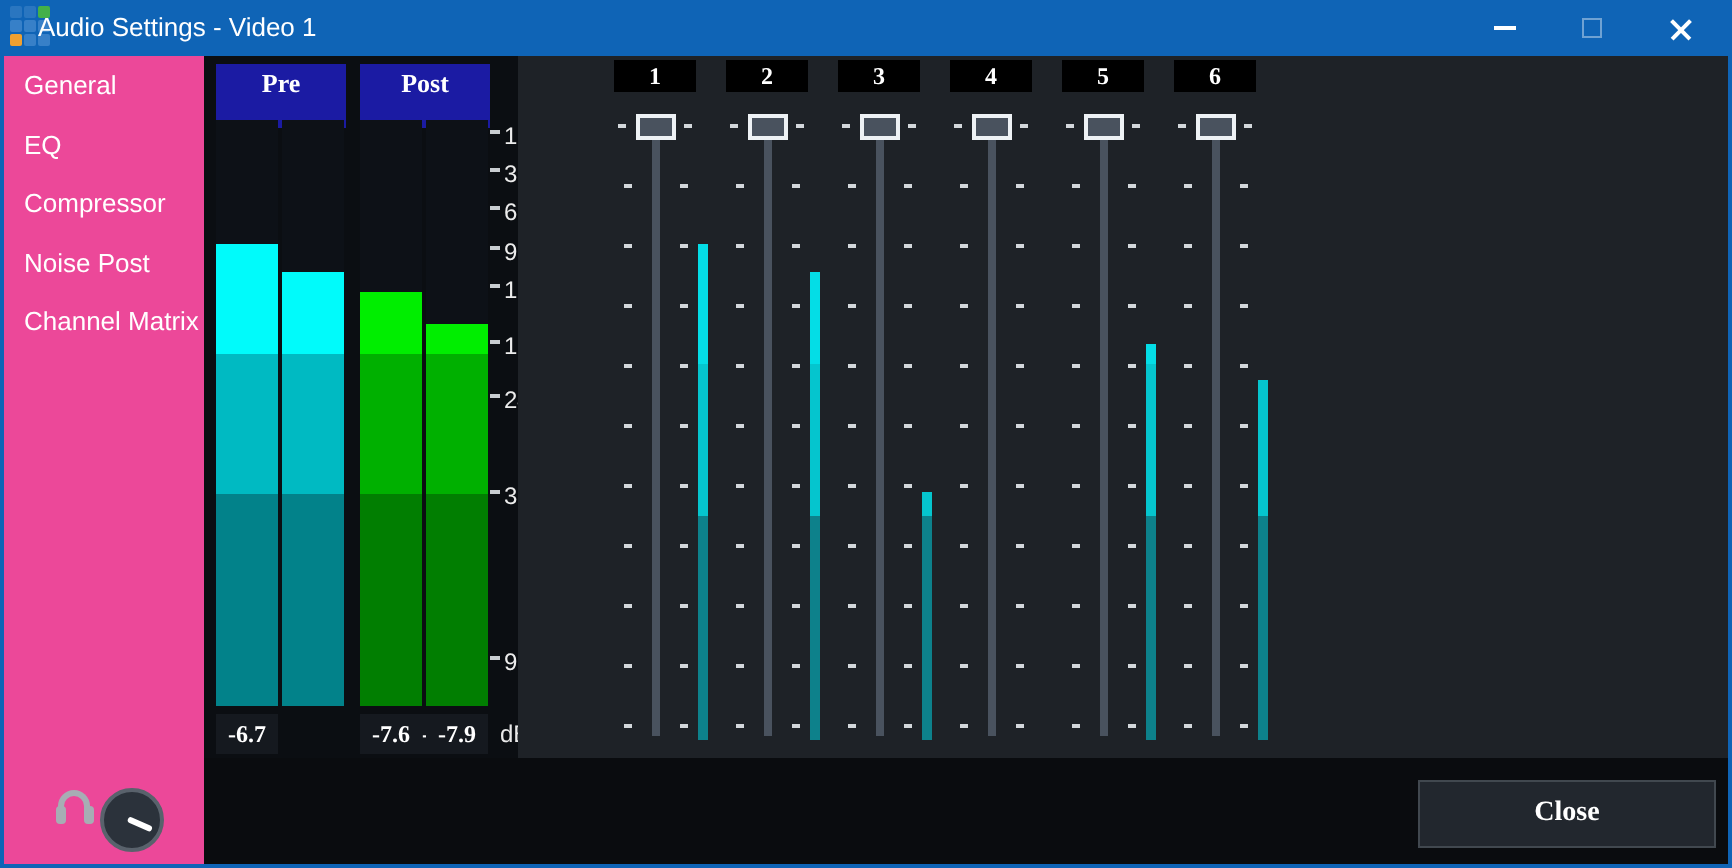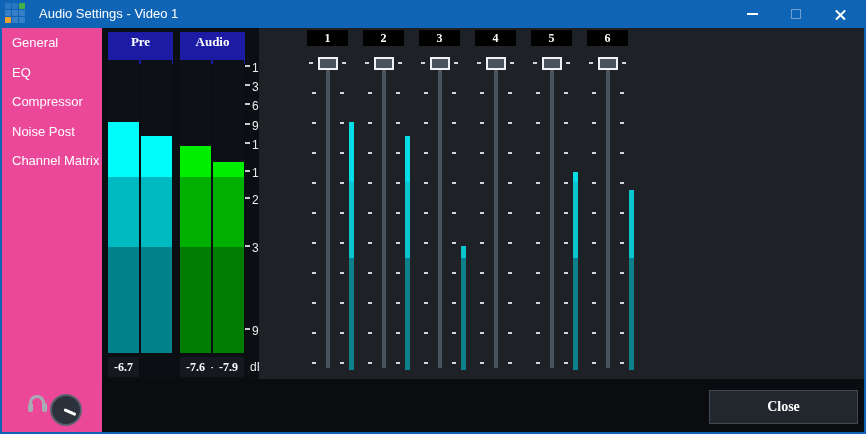--- a/index.html
+++ b/index.html
@@ -9,21 +9,21 @@
     background:#0b0e12;
     border-left:2px solid #0f64b6; border-right:2px solid #0f64b6; border-bottom:2px solid #0f64b6;
     font-family:"Liberation Sans", sans-serif;
     overflow:hidden;
   }
   
   .titlebar { position:absolute; top:0; left:-2px; width:866px; height:28px; background:#0f64b6; }
   .app-icon { position:absolute; left:5px; top:3px; width:22px; height:22px; display:grid;
               grid-template-columns:repeat(3,6px); grid-template-rows:repeat(3,6px); gap:1px; }
   .app-icon span { width:6px; height:6px; border-radius:1px; }
-  .win-title { position:absolute; left:39px; top:0; height:28px; line-height:28px;
+  .win-title { position:absolute; left:19px; top:0; height:28px; line-height:28px;
                color:#fff; font-size:13px; white-space:nowrap; }
   .win-btn { position:absolute; top:0; width:44px; height:28px; display:flex;
              align-items:center; justify-content:center; cursor:default; }
   .glyph-min { width:11px; height:2px; background:#fff; }
   .glyph-max { width:10px; height:10px; border:1px solid rgba(255,255,255,.4); }
   .glyph-close { position:relative; width:13px; height:13px; }
   .glyph-close i { position:absolute; left:0; top:6px; width:13px; height:1.6px; background:#fff; }
   .glyph-close i:first-child { transform:rotate(45deg); }
   .glyph-close i:last-child  { transform:rotate(-45deg); }
   
@@ -119,21 +119,21 @@
           <div class="seg" style="top: 117px; height: 70px; background: rgb(0, 186, 194);"></div>
           <div class="seg" style="top: 187px; height: 106px; background: rgb(2, 130, 138);"></div>
         </div>
         <div class="val-box" style="left: 6px;">-6.7</div>
         <div class="bar-col" style="left: 39px;">
           <div class="seg" style="top: 76px; height: 41px; background: rgb(0, 251, 251);"></div>
           <div class="seg" style="top: 117px; height: 70px; background: rgb(0, 186, 194);"></div>
           <div class="seg" style="top: 187px; height: 106px; background: rgb(2, 130, 138);"></div>
         </div>
         <div class="val-box" style="left: 57px; margin-left: 46px;">-7.1</div>
-        <div class="grp-btn" style="left: 78px; width: 65px;">Audio</div>
+        <div class="grp-btn" style="left: 78px; width: 65px;">Post</div>
         <div class="bar-col" style="left: 78px;">
           <div class="seg" style="top: 86px; height: 31px; background: rgb(0, 238, 0);"></div>
           <div class="seg" style="top: 117px; height: 70px; background: rgb(0, 176, 0);"></div>
           <div class="seg" style="top: 187px; height: 106px; background: rgb(1, 126, 1);"></div>
         </div>
         <div class="val-box" style="left: 78px;">-7.6</div>
         <div class="bar-col" style="left: 111px;">
           <div class="seg" style="top: 102px; height: 15px; background: rgb(0, 238, 0);"></div>
           <div class="seg" style="top: 117px; height: 70px; background: rgb(0, 176, 0);"></div>
           <div class="seg" style="top: 187px; height: 106px; background: rgb(1, 126, 1);"></div>

